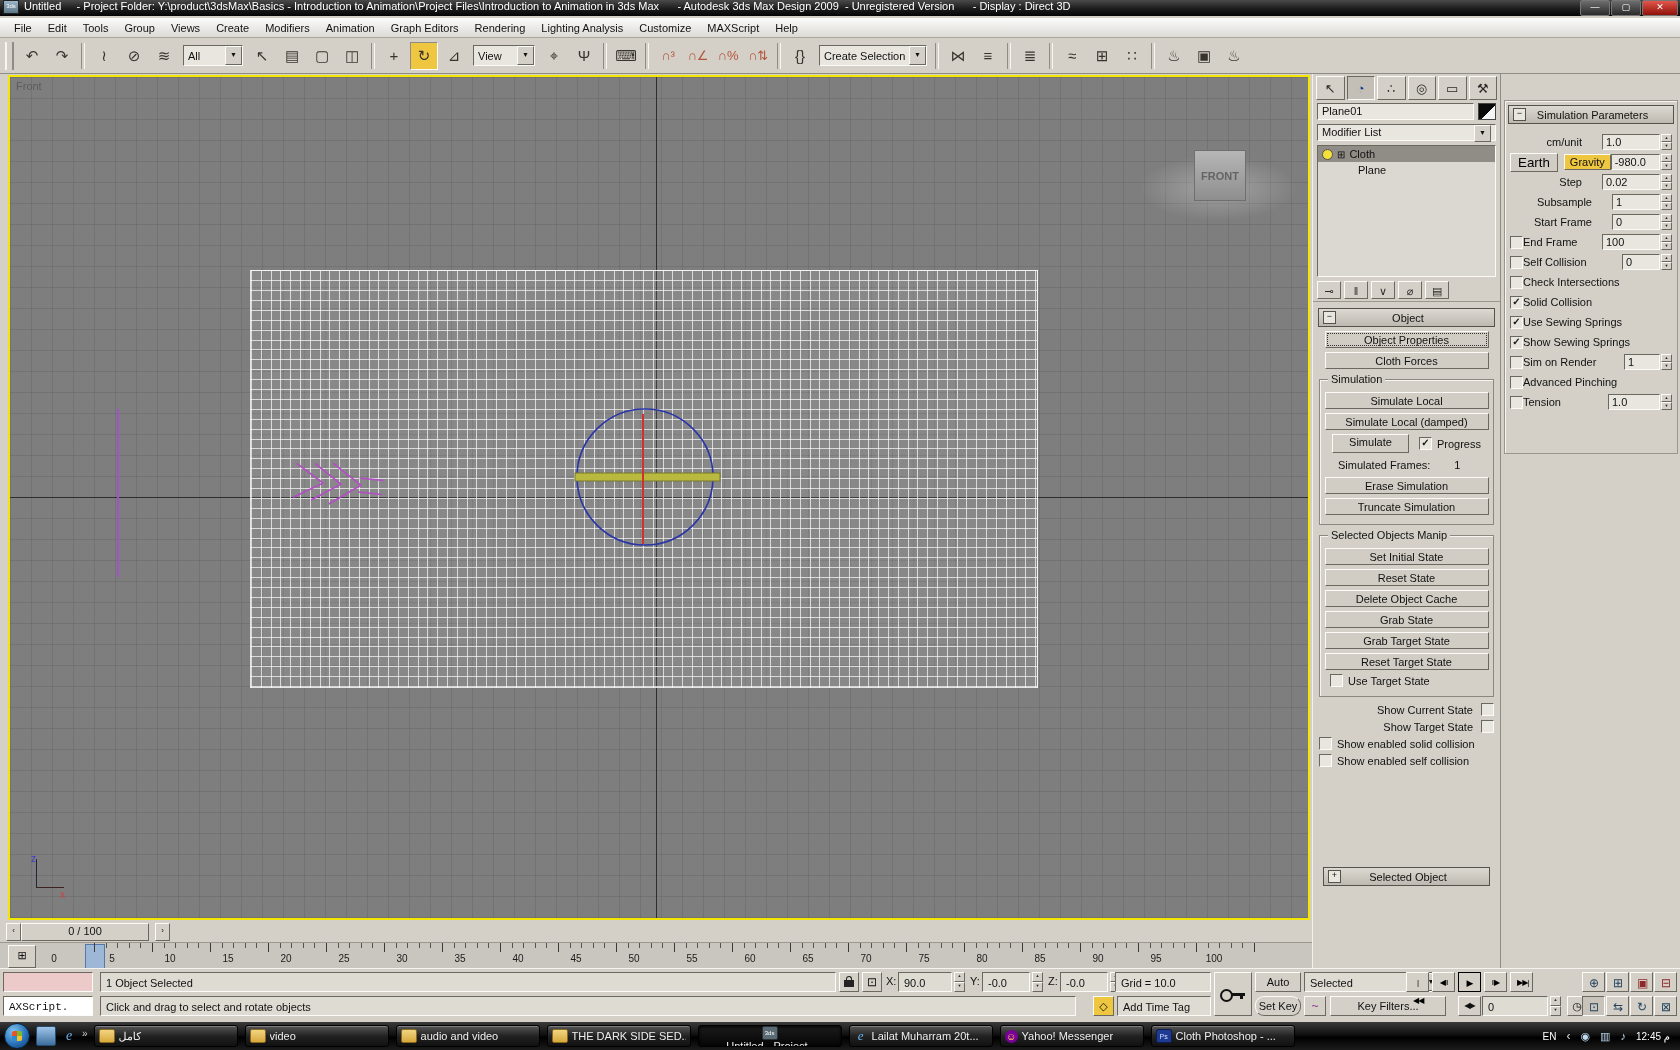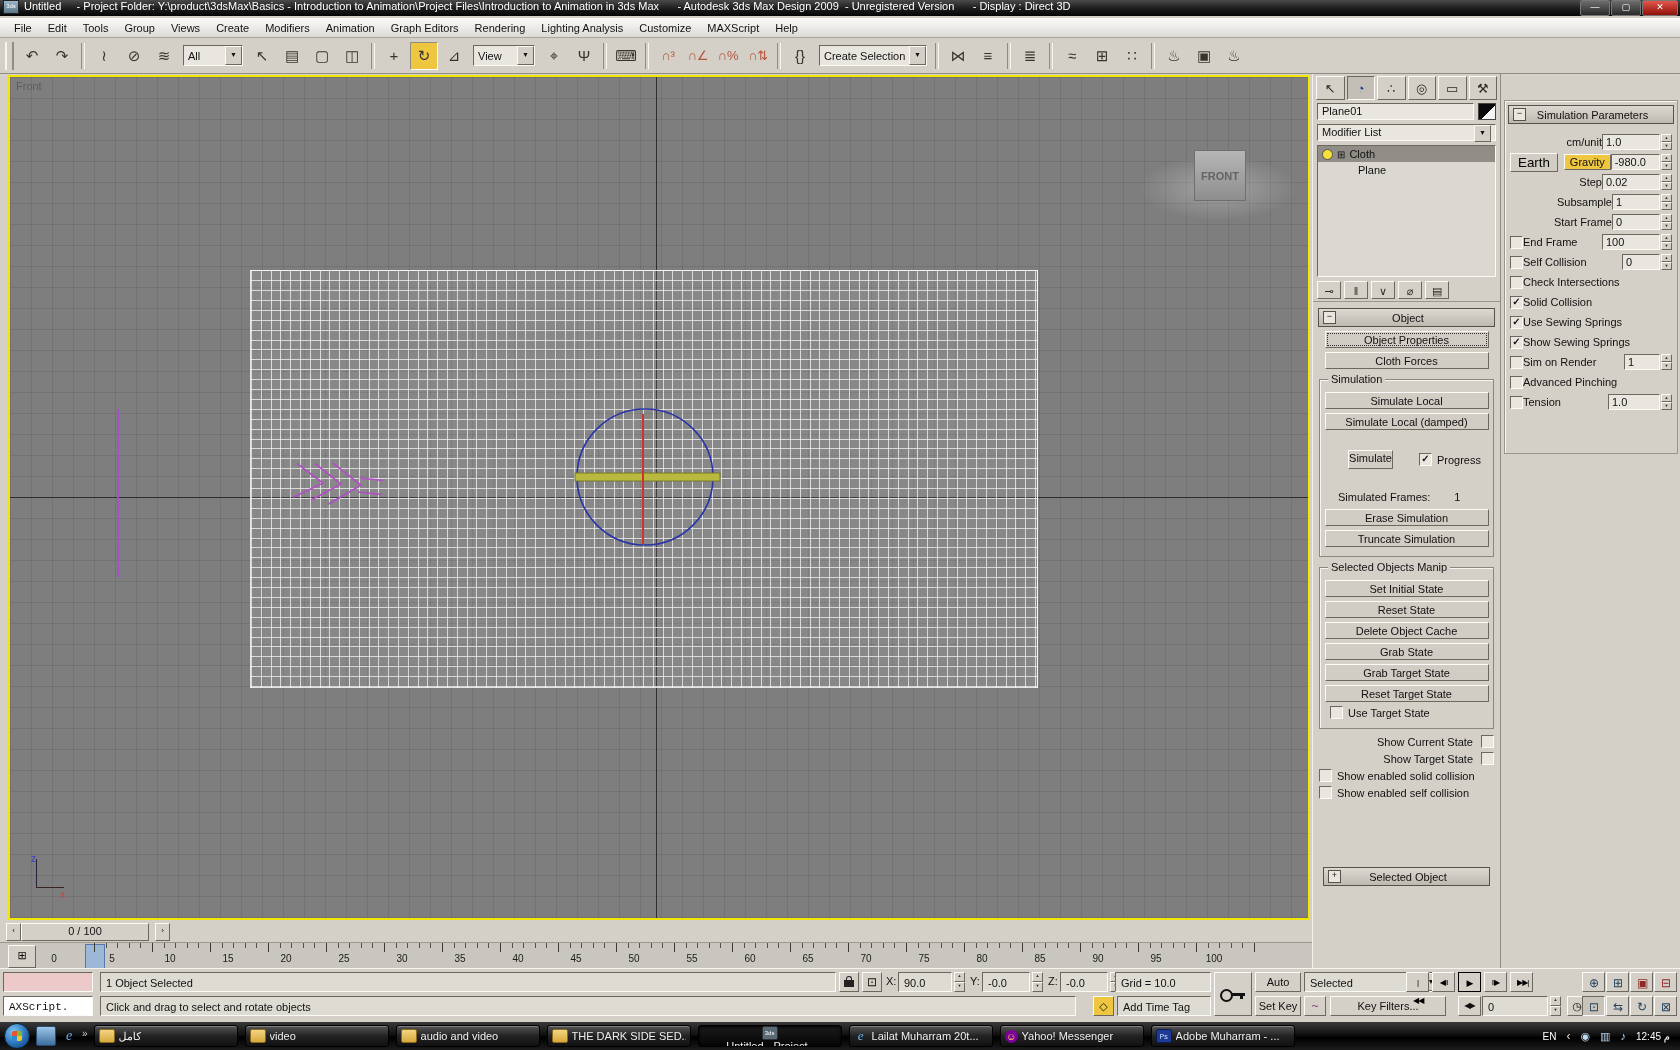--- a/index.html
+++ b/index.html
@@ -131,21 +131,21 @@
   .checks-right .cbrow{justify-content:flex-end;}
   .checks-right .cblabel{order:-1;margin:0 8px 0 0;}
   #sel-obj-hdr{position:absolute;left:5px;right:5px;top:787px;}
   
   #rightarea{position:absolute;left:1500px;top:74px;width:180px;height:894px;background:#d4d0c8;
     border-left:1px solid #8f8c84;box-sizing:border-box;}
   #simparams{position:absolute;left:3px;top:26px;width:172px;height:352px;
     border:1px solid #9a968d;box-shadow:1px 1px 0 #f6f5f2 inset;background:#d4d0c8;}
   #simparams .rollout-hdr{margin:4px 3px 8px;}
   .sp-row{display:flex;align-items:center;height:20px;padding:0 5px;}
-  .sp-row .lbl{flex:1;text-align:right;padding-right:0;white-space:nowrap;}
+  .sp-row .lbl{flex:1;text-align:right;padding-right:20px;white-space:nowrap;}
   .sp-row .lbl.left{text-align:left;}
   .sp-row .lbl.hlbtn{flex:none;background:#eec63f;border:1px solid;margin-left:6px;
     border-color:#fcfbf8 #6b685f #6b685f #fcfbf8;padding:1px 5px;color:#111;}
   .sp-row .prebtn{flex:none;background:#d1cdc5;border:1px solid;
     border-color:#fcfbf8 #6b685f #6b685f #fcfbf8;padding:1px 7px;}
   .sp-row .spacer{flex:1;}
   .sp-val{height:14px;line-height:14px;border:1px solid;border-color:#6b685f #fcfbf8 #fcfbf8 #6b685f;
     background:#e9e6e0;padding:0 3px;text-align:left;}
   .spin{width:11px;height:16px;margin-left:1px;display:flex;flex-direction:column;flex:none;}
   .spin span{flex:1;background:#d4d0c8;border:1px solid;border-color:#fcfbf8 #6b685f #6b685f #fcfbf8;
@@ -171,21 +171,21 @@
   .coordfield{position:absolute;top:3px;}
   #gridfield{left:1115px;top:3px;width:96px;}
   #cubebtn{left:1093px;top:27px;width:21px;height:20px;background:#eec63f;font-size:11px;line-height:18px;}
   #timetag{left:1117px;top:27px;width:94px;}
   #keybtn{left:1214px;top:3px;width:38px;height:44px;}
   .key-ico{position:relative;display:inline-block;width:26px;height:14px;margin-top:14px;}
   .key-ico .ring{position:absolute;left:0;top:2px;width:9px;height:9px;border:2.5px solid #111;border-radius:50%;}
   .key-ico .stem{position:absolute;left:12px;top:6px;width:13px;height:2.5px;background:#111;}
   .key-ico .th{position:absolute;left:20px;top:8px;width:2.5px;height:4px;background:#111;}
   #autokey{left:1255px;top:3px;width:46px;height:20px;line-height:18px;}
-  #setkey{left:1255px;top:27px;width:46px;height:20px;line-height:18px;}
+  #setkey{left:1255px;top:27px;width:46px;height:20px;line-height:18px;border-radius:9px;}
   #selcombo{left:1304px;top:3px;width:142px;height:20px;display:flex;}
   #selcombo .val{flex:1;text-align:left;}
   #selcombo .dd{width:16px;background:#d4d0c8;border:1px solid;border-color:#fcfbf8 #6b685f #6b685f #fcfbf8;
     font-size:7px;line-height:16px;text-align:center;}
   #tangbtn{left:1304px;top:27px;width:22px;height:20px;font-size:12px;line-height:18px;color:#8c3a8c;}
   #keyfilters{left:1330px;top:27px;width:116px;height:20px;line-height:18px;}
   .pb-btn{position:absolute;width:23px;height:20px;font-size:8px;line-height:18px;letter-spacing:-1px;}
   .pb-btn.play{border:1px solid #000;font-size:9px;}
   #framefield{left:1482px;top:27px;width:66px;}
   #timecfg{left:1567px;top:27px;width:20px;height:20px;font-size:11px;line-height:18px;}
@@ -424,21 +424,21 @@
         <button class="ro-btn">Cloth Forces</button>
       </div>
 
     <div class="groupbox">
       <span class="glabel">Simulation</span>
       <div id="sim-btns1">
           <button class="ro-btn">Simulate Local</button>
           <button class="ro-btn">Simulate Local (damped)</button>
         </div>
       <div class="simrow-inline">
-        <span class="ro-btn" style="display:inline-block;width:84px;margin:16px;">Simulate</span>
+        <span class="ro-btn" style="display:inline-block;width:84px;margin:0;">Simulate</span>
         <span class="cb on" style="margin-left:10px;"></span>
         <span class="cblabel">Progress</span>
       </div>
       <div id="frames-line">
         <span>Simulated Frames:</span>
         <span class="v">1</span>
       </div>
       <div id="sim-btns2">
           <button class="ro-btn">Erase Simulation</button>
           <button class="ro-btn">Truncate Simulation</button>
@@ -702,21 +702,21 @@
         <div class="task-btn">
           <span class="ticon iie">e</span>
           <span class="tlabel">Lailat Muharram 20t...</span>
         </div>
         <div class="task-btn">
           <span class="ticon iyahoo">☺</span>
           <span class="tlabel">Yahoo! Messenger</span>
         </div>
         <div class="task-btn">
           <span class="ticon ips">Ps</span>
-          <span class="tlabel">Adobe Muharram - ...</span>
+          <span class="tlabel">Cloth Photoshop - ...</span>
         </div>
       </span>
     <div id="tray">
       <span class="tr">EN</span>
       <span class="tr chev">‹</span>
       <span class="tr ticon2">◉</span>
       <span class="tr ticon2">▥</span>
       <span class="tr ticon2">♪</span>
       <span id="clock">12:45 م</span>
     </div>

